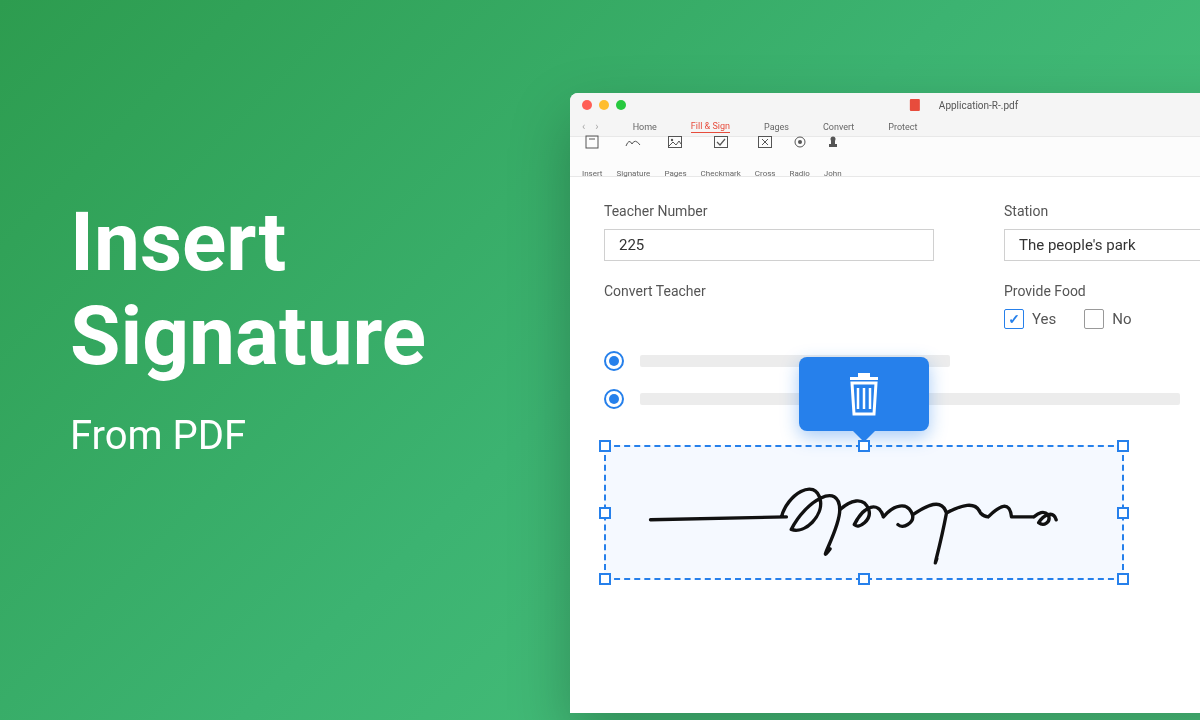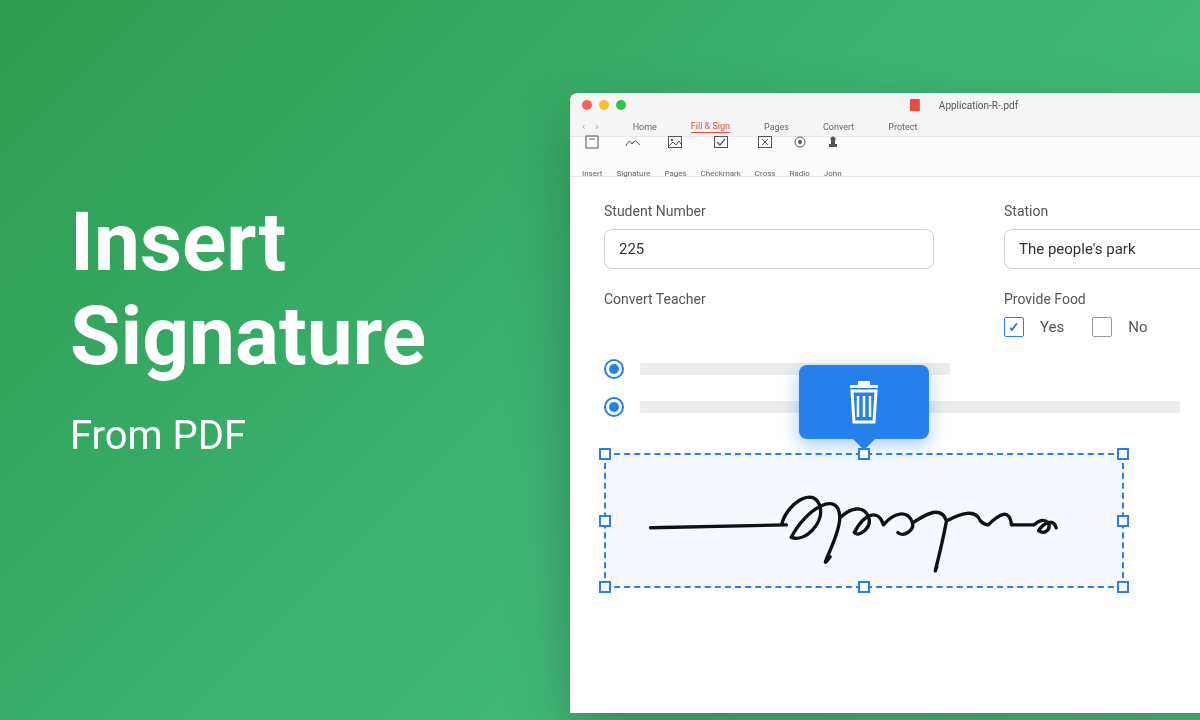--- a/index.html
+++ b/index.html
@@ -116,32 +116,32 @@
   margin-bottom: 22px;
 }
 .form-group { flex: 1; }
 .form-group.narrow { flex: 0 0 330px; }
 .form-label {
   font-size: 14px;
   color: #555;
   margin-bottom: 10px;
 }
 .form-input {
-  height: 40px;
+  height: 32px;
   border: 1px solid #d0d0d0;
-  border-radius: 8px;
+  border-radius: 0;
   padding: 0 14px;
   font-size: 15px;
   color: #333;
   display: flex;
   align-items: center;
   width: 100%;
 }
 .checkbox-row { display: flex; gap: 28px; align-items: center; margin-top: 6px; }
-.checkbox-item { display: flex; align-items: center; gap: 16px; font-size: 15px; color: #555; }
+.checkbox-item { display: flex; align-items: center; gap: 8px; font-size: 15px; color: #555; }
 .checkbox {
   width: 20px; height: 20px;
   border: 1.5px solid #999;
   border-radius: 2px;
   display: flex; align-items: center; justify-content: center;
 }
 .checkbox.checked { border-color: #2680eb; }
 .checkbox.checked::after {
   content: "✓"; color: #2680eb; font-size: 14px; font-weight: bold;
 }
@@ -318,21 +318,21 @@
           </svg>
       </span>
       <span>John</span>
     </div>
   </div>
 
   <div class="doc-area">
 
     <div class="form-row">
       <div class="form-group narrow">
-        <div class="form-label">Student Number</div>
+        <div class="form-label">Teacher Number</div>
         <div class="form-input">225</div>
       </div>
       <div class="form-group">
         <div class="form-label">Station</div>
         <div class="form-input">The people's park</div>
       </div>
     </div>
 
     <div class="form-row">
       <div class="form-group narrow">

